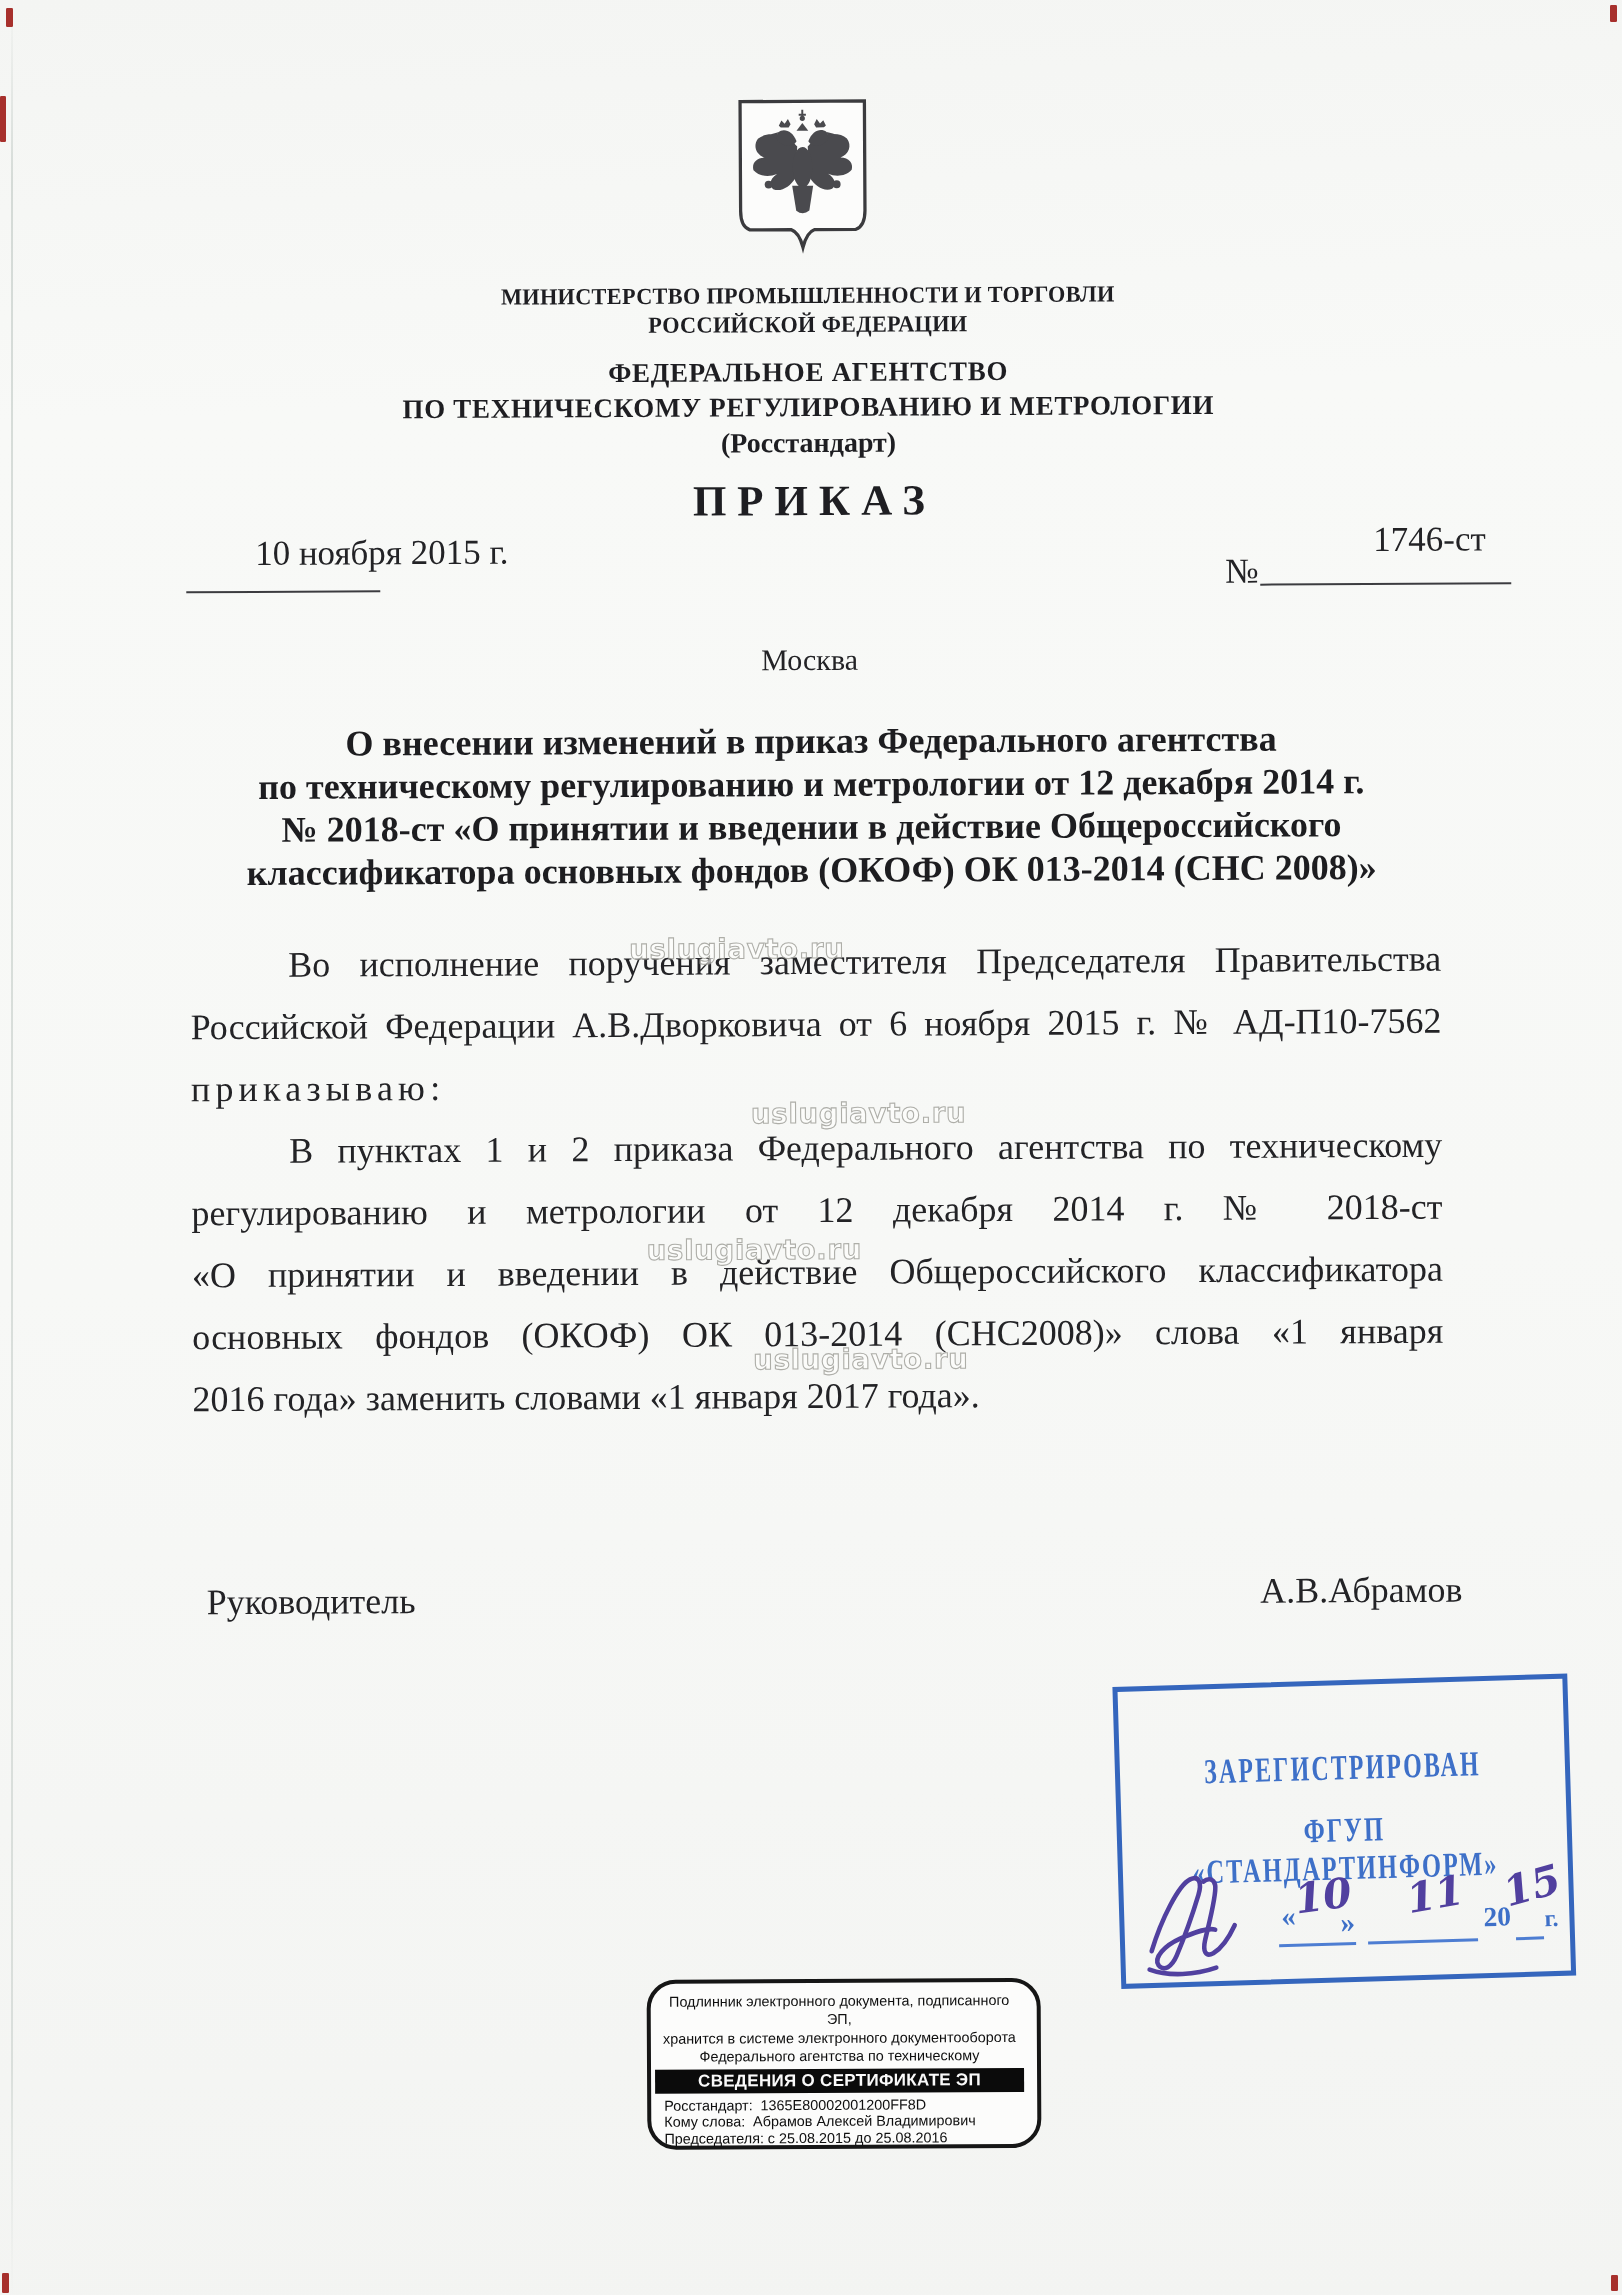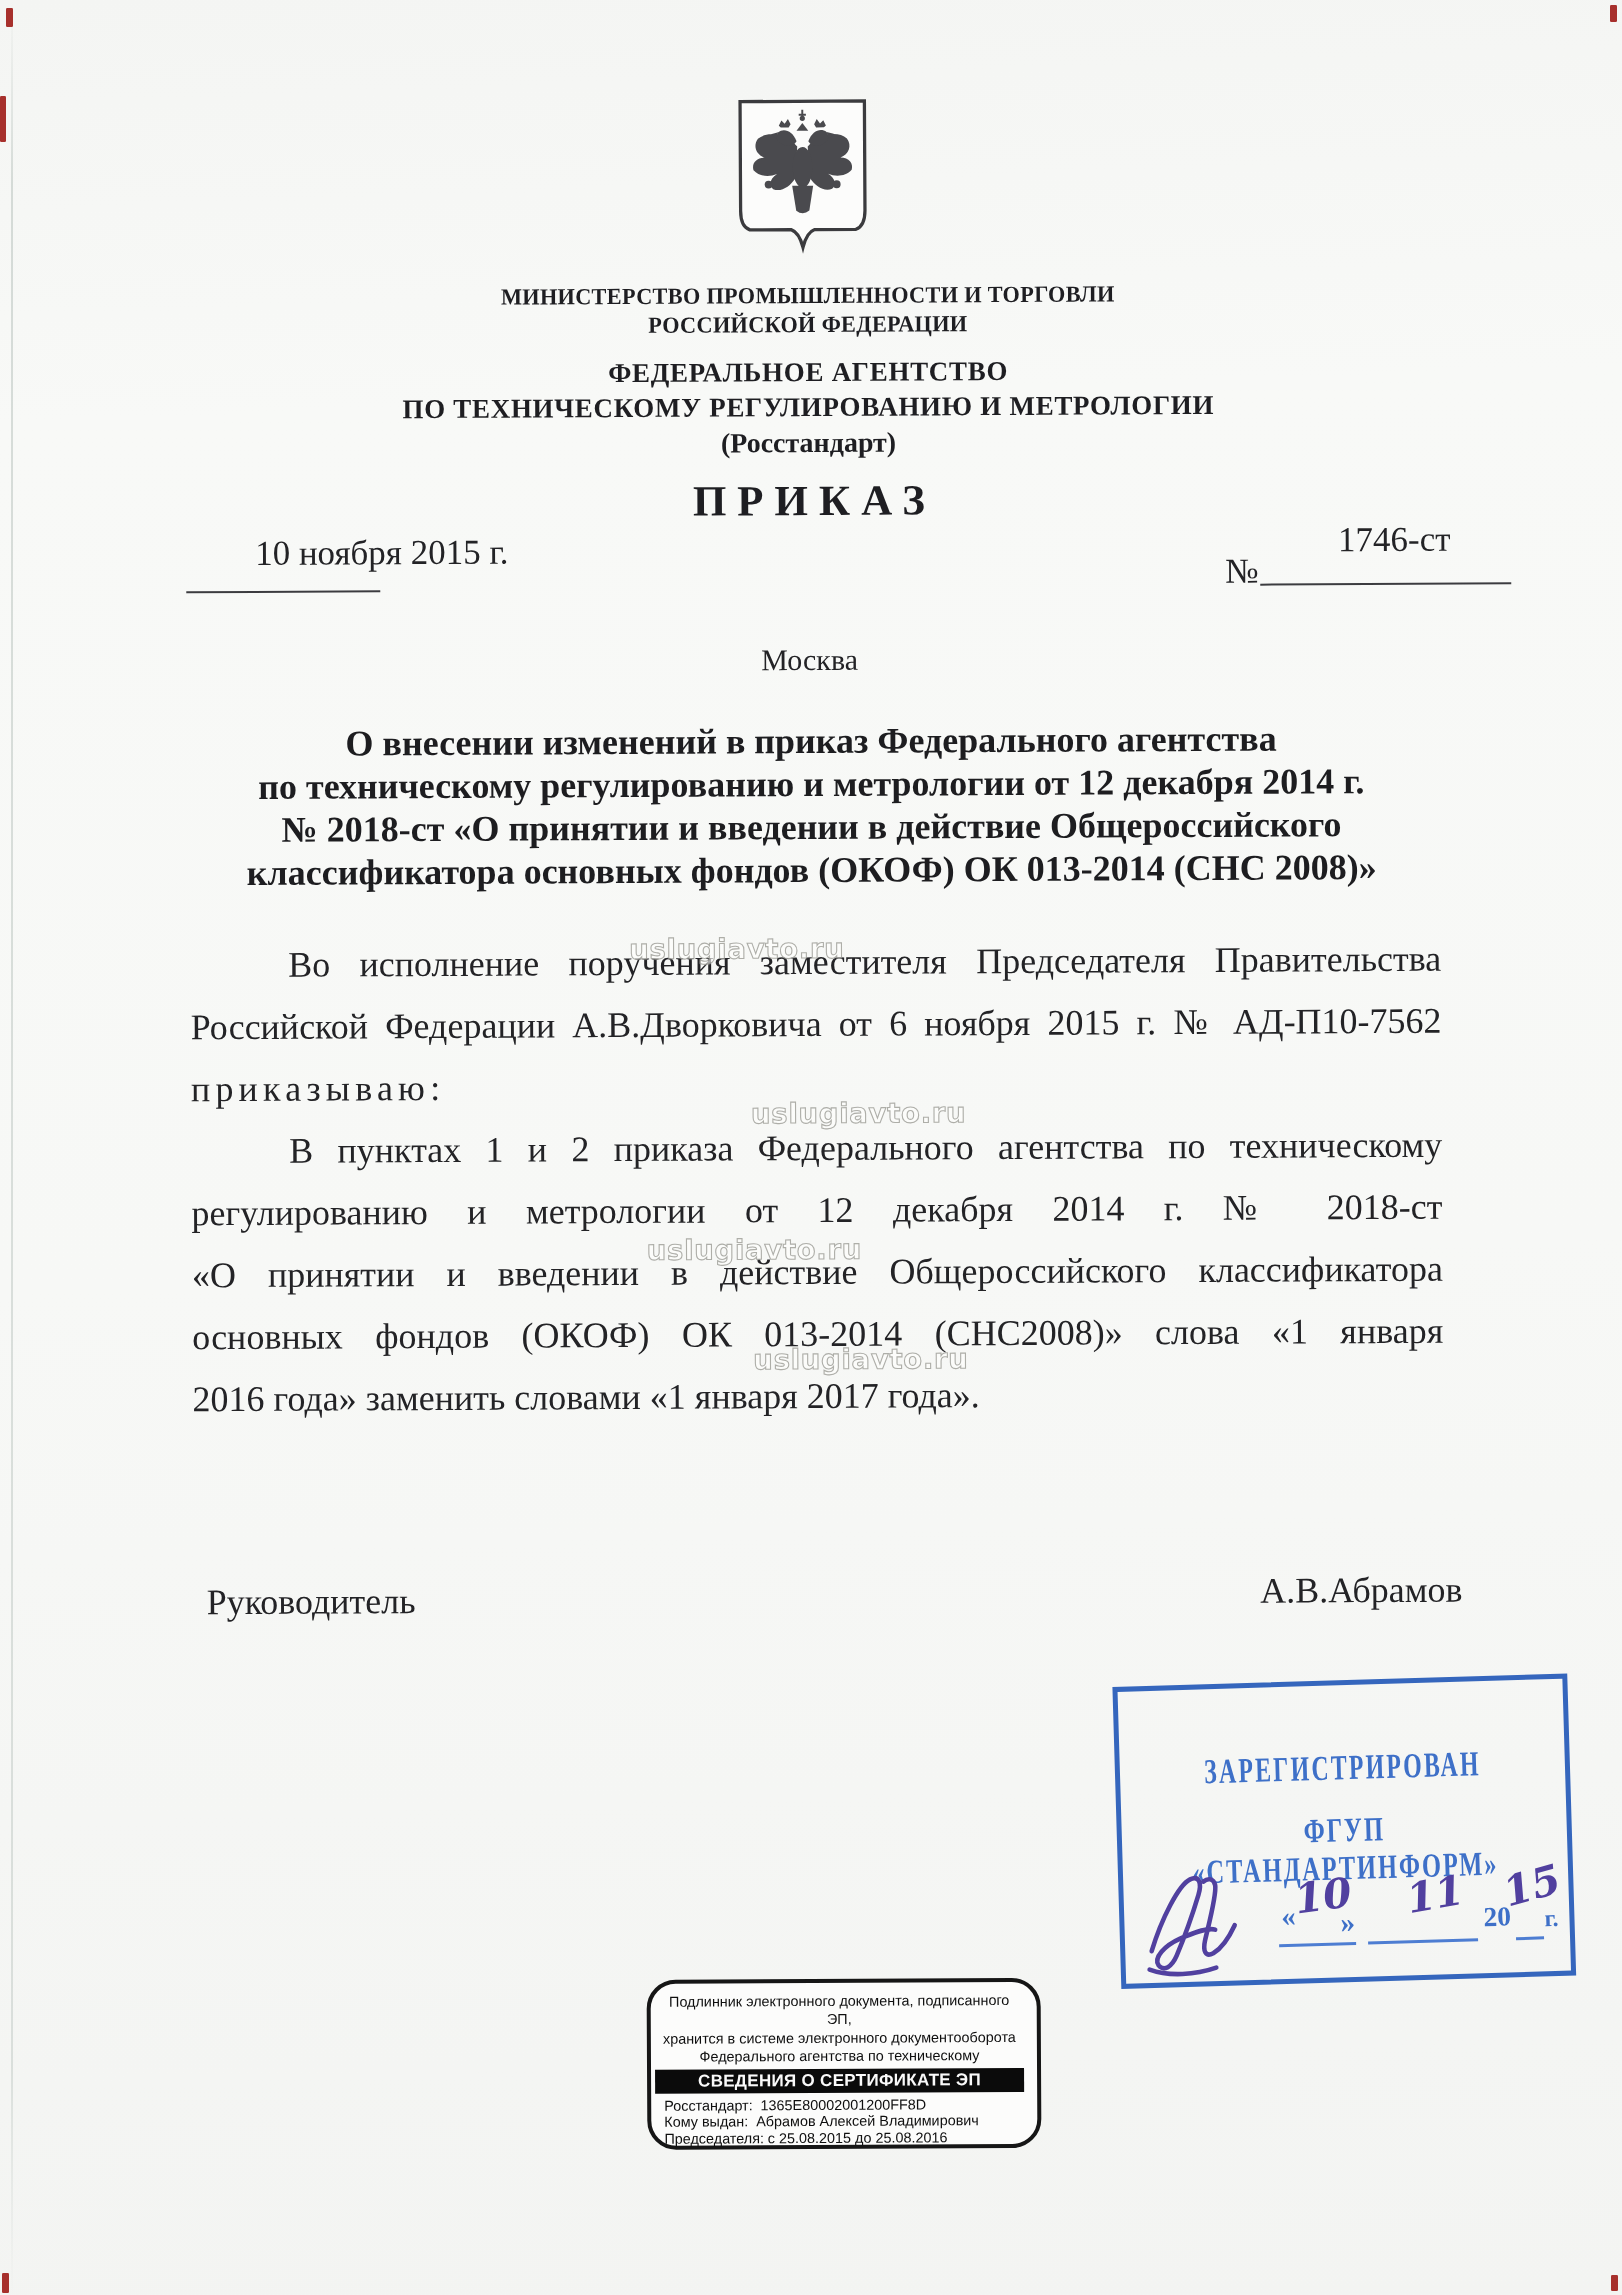--- a/index.html
+++ b/index.html
@@ -24,21 +24,21 @@
   .hdr{position:absolute;left:0;width:1622px;text-align:center;font-weight:bold;color:#1e1e22;}
   .ministry{top:281px;font-size:23px;line-height:29.4px;letter-spacing:0.3px;transform:scaleX(.97);}
   .agency{top:355px;font-size:27px;line-height:35px;letter-spacing:0.7px;}
   .agency-short{top:427px;font-size:28px;}
   .doc-type{top:476px;font-size:43px;letter-spacing:11px;text-indent:11px;}
 
   
   .date-text{position:absolute;left:257px;top:531px;font-size:35px;white-space:nowrap;}
   .date-line{position:absolute;left:188px;top:588px;width:194px;height:2px;background:#3c3c40;}
   .num-sign{position:absolute;left:1227px;top:554px;font-size:35px;}
-  .num-value{position:absolute;left:1340px;top:523px;width:183px;text-align:left;font-size:35px;}
+  .num-value{position:absolute;left:1340px;top:523px;width:183px;text-align:center;font-size:35px;}
   .num-line{position:absolute;left:1262px;top:586px;width:251px;height:2px;background:#3c3c40;}
   .city{position:absolute;left:0;top:643px;width:1622px;text-align:center;font-size:30px;}
 
   
   .doc-title{position:absolute;left:164px;top:720px;width:1296px;text-align:center;
     font-weight:bold;font-size:36px;line-height:43px;color:#1d1d20;}
 
   
   .body-block{position:absolute;left:190px;top:931px;width:1251px;font-size:36px;line-height:62px;}
   .bline{text-align:justify;text-align-last:justify;white-space:normal;}
@@ -193,21 +193,21 @@
         <div>хранится в системе электронного документооборота</div>
         <div>Федерального агентства по техническому</div>
         <div>регулированию и метрологии.</div>
       </div>
       <div class="es-bar">СВЕДЕНИЯ О СЕРТИФИКАТЕ ЭП</div>
       <div class="es-rows">
         <div>
           <span class="lab">Росстандарт:</span><span class="val">1365E80002001200FF8D</span>
         </div>
         <div>
-          <span class="lab">Кому выдан:</span><span class="val">Абрамов Алексей Владимирович</span>
+          <span class="lab">Кому слова:</span><span class="val">Абрамов Алексей Владимирович</span>
         </div>
         <div>
           <span class="lab">Председателя:</span><span class="val" style="margin-left:3.9px;">с 25.08.2015 до 25.08.2016</span>
         </div>
       </div>
     </div>
 
   </div>
 </div>
 

